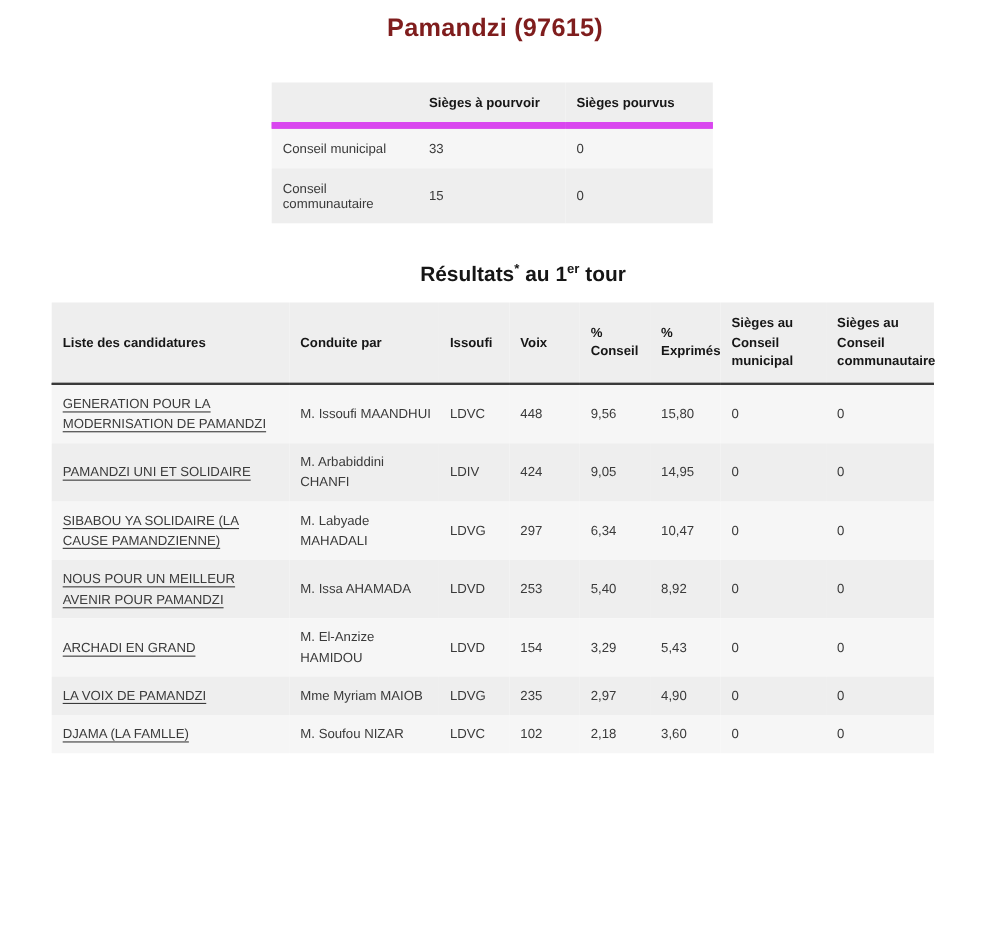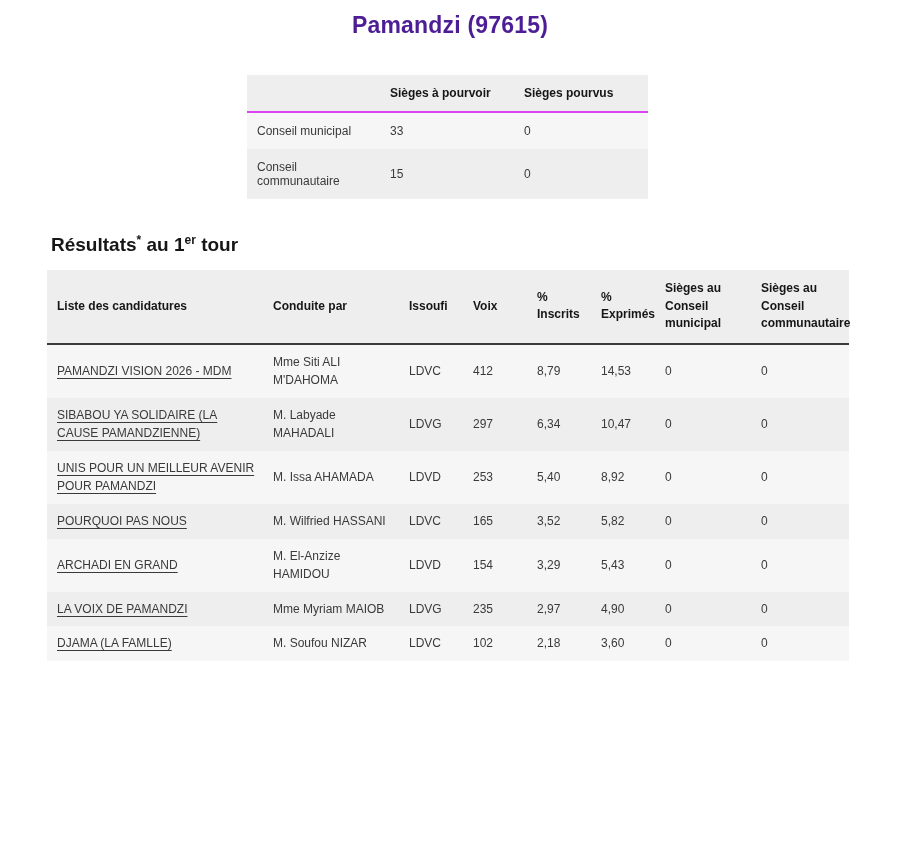--- a/index.html
+++ b/index.html
@@ -10,44 +10,45 @@
     -webkit-font-smoothing:antialiased;
   }
   .page { width:900px; }
 
   
   h1.page-title {
     margin:12px 0 0 0;
     text-align:center;
     font-size:23px;
     font-weight:bold;
-    color:#4c1d95;
+    color:#7f1d1d;
     letter-spacing:0.2px;
   }
 
   
   table { border-collapse:collapse; table-layout:fixed; font-size:12px; }
   th { font-weight:bold; color:#161616; text-align:left; }
   td { color:#3a3a3a; }
 
   
   .seats-wrap { margin:36px 0 0 247px; }
   .seats-table { width:401px; }
   .seats-table th, .seats-table td { padding:11px 10px; vertical-align:middle; }
   .seats-table thead tr { background:#eeeeee; }
-  .seats-table thead { border-bottom:2px solid #d946ef; }
+  .seats-table thead { border-bottom:6px solid #d946ef; }
   .seats-table tbody tr:nth-child(odd) { background:#f6f6f6; }
   .seats-table tbody tr:nth-child(even) { background:#eeeeee; }
 
   
   h2.results-heading {
     margin:34px 0 14px 51px;
     font-size:19px;
     font-weight:bold;
     color:#161616;
+    text-align:center;
   }
   h2.results-heading sup { font-size:12px; font-weight:bold; }
 
   
   .results-table { width:802px; margin-left:47px; }
   .results-table thead tr { background:#eeeeee; }
   .results-table thead { border-bottom:2px solid #3a3a3a; }
   .results-table th {
     padding:10px 4px 10px 10px;
     vertical-align:middle;
@@ -116,64 +117,64 @@
         <col style="width:64px">
         <col style="width:96px">
         <col style="width:98px">
     </colgroup>
     <thead>
       <tr>
         <th>Liste des candidatures</th>
         <th>Conduite par</th>
         <th>Issoufi</th>
         <th>Voix</th>
-        <th>% Inscrits</th>
+        <th>% Conseil</th>
         <th>% Exprimés</th>
         <th>Sièges au Conseil municipal</th>
         <th>Sièges au Conseil communautaire</th>
       </tr>
     </thead>
     <tbody>
       <tr>
-        <td><a href="#" class="liste-link">PAMANDZI VISION 2026 - MDM</a></td>
-        <td>Mme Siti ALI M'DAHOMA</td>
+        <td><a href="#" class="liste-link">GENERATION POUR LA MODERNISATION DE PAMANDZI</a></td>
+        <td>M. Issoufi MAANDHUI</td>
         <td>LDVC</td>
-        <td>412</td>
-        <td>8,79</td>
-        <td>14,53</td>
+        <td>448</td>
+        <td>9,56</td>
+        <td>15,80</td>
+        <td>0</td>
+        <td>0</td>
+      </tr>
+      <tr>
+        <td><a href="#" class="liste-link">PAMANDZI UNI ET SOLIDAIRE</a></td>
+        <td>M. Arbabiddini CHANFI</td>
+        <td>LDIV</td>
+        <td>424</td>
+        <td>9,05</td>
+        <td>14,95</td>
         <td>0</td>
         <td>0</td>
       </tr>
       <tr>
         <td><a href="#" class="liste-link">SIBABOU YA SOLIDAIRE (LA CAUSE PAMANDZIENNE)</a></td>
         <td>M. Labyade MAHADALI</td>
         <td>LDVG</td>
         <td>297</td>
         <td>6,34</td>
         <td>10,47</td>
         <td>0</td>
         <td>0</td>
       </tr>
       <tr>
-        <td><a href="#" class="liste-link">UNIS POUR UN MEILLEUR AVENIR POUR PAMANDZI</a></td>
+        <td><a href="#" class="liste-link">NOUS POUR UN MEILLEUR AVENIR POUR PAMANDZI</a></td>
         <td>M. Issa AHAMADA</td>
         <td>LDVD</td>
         <td>253</td>
         <td>5,40</td>
         <td>8,92</td>
-        <td>0</td>
-        <td>0</td>
-      </tr>
-      <tr>
-        <td><a href="#" class="liste-link">POURQUOI PAS NOUS</a></td>
-        <td>M. Wilfried HASSANI</td>
-        <td>LDVC</td>
-        <td>165</td>
-        <td>3,52</td>
-        <td>5,82</td>
         <td>0</td>
         <td>0</td>
       </tr>
       <tr>
         <td><a href="#" class="liste-link">ARCHADI EN GRAND</a></td>
         <td>M. El-Anzize HAMIDOU</td>
         <td>LDVD</td>
         <td>154</td>
         <td>3,29</td>
         <td>5,43</td>

